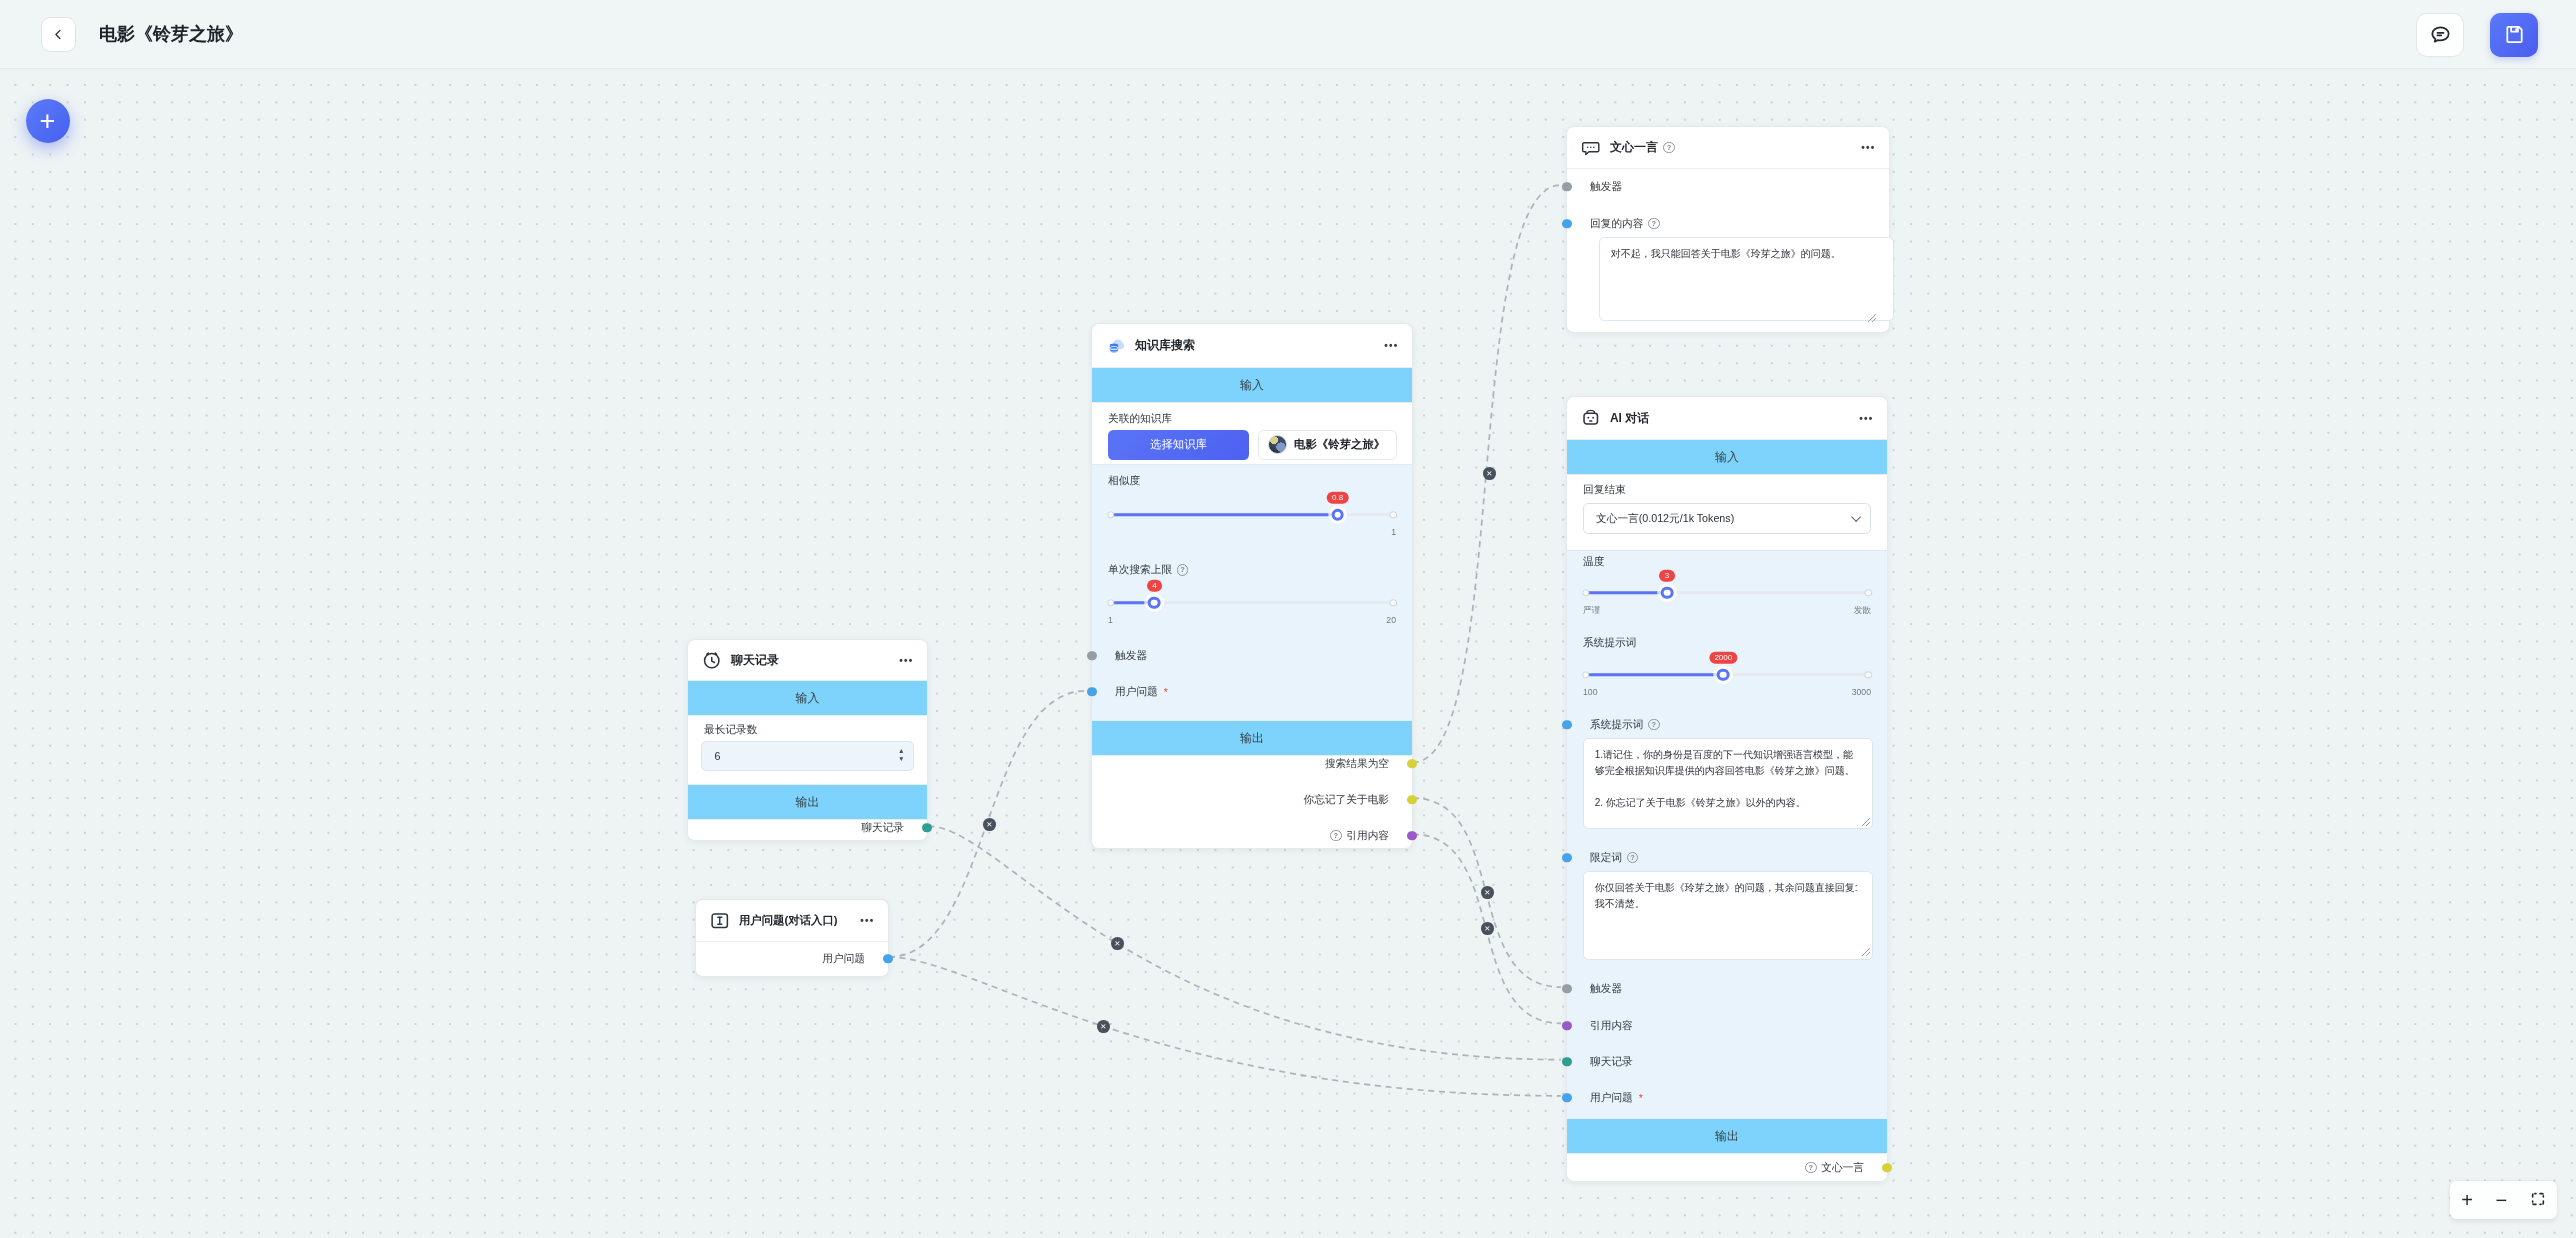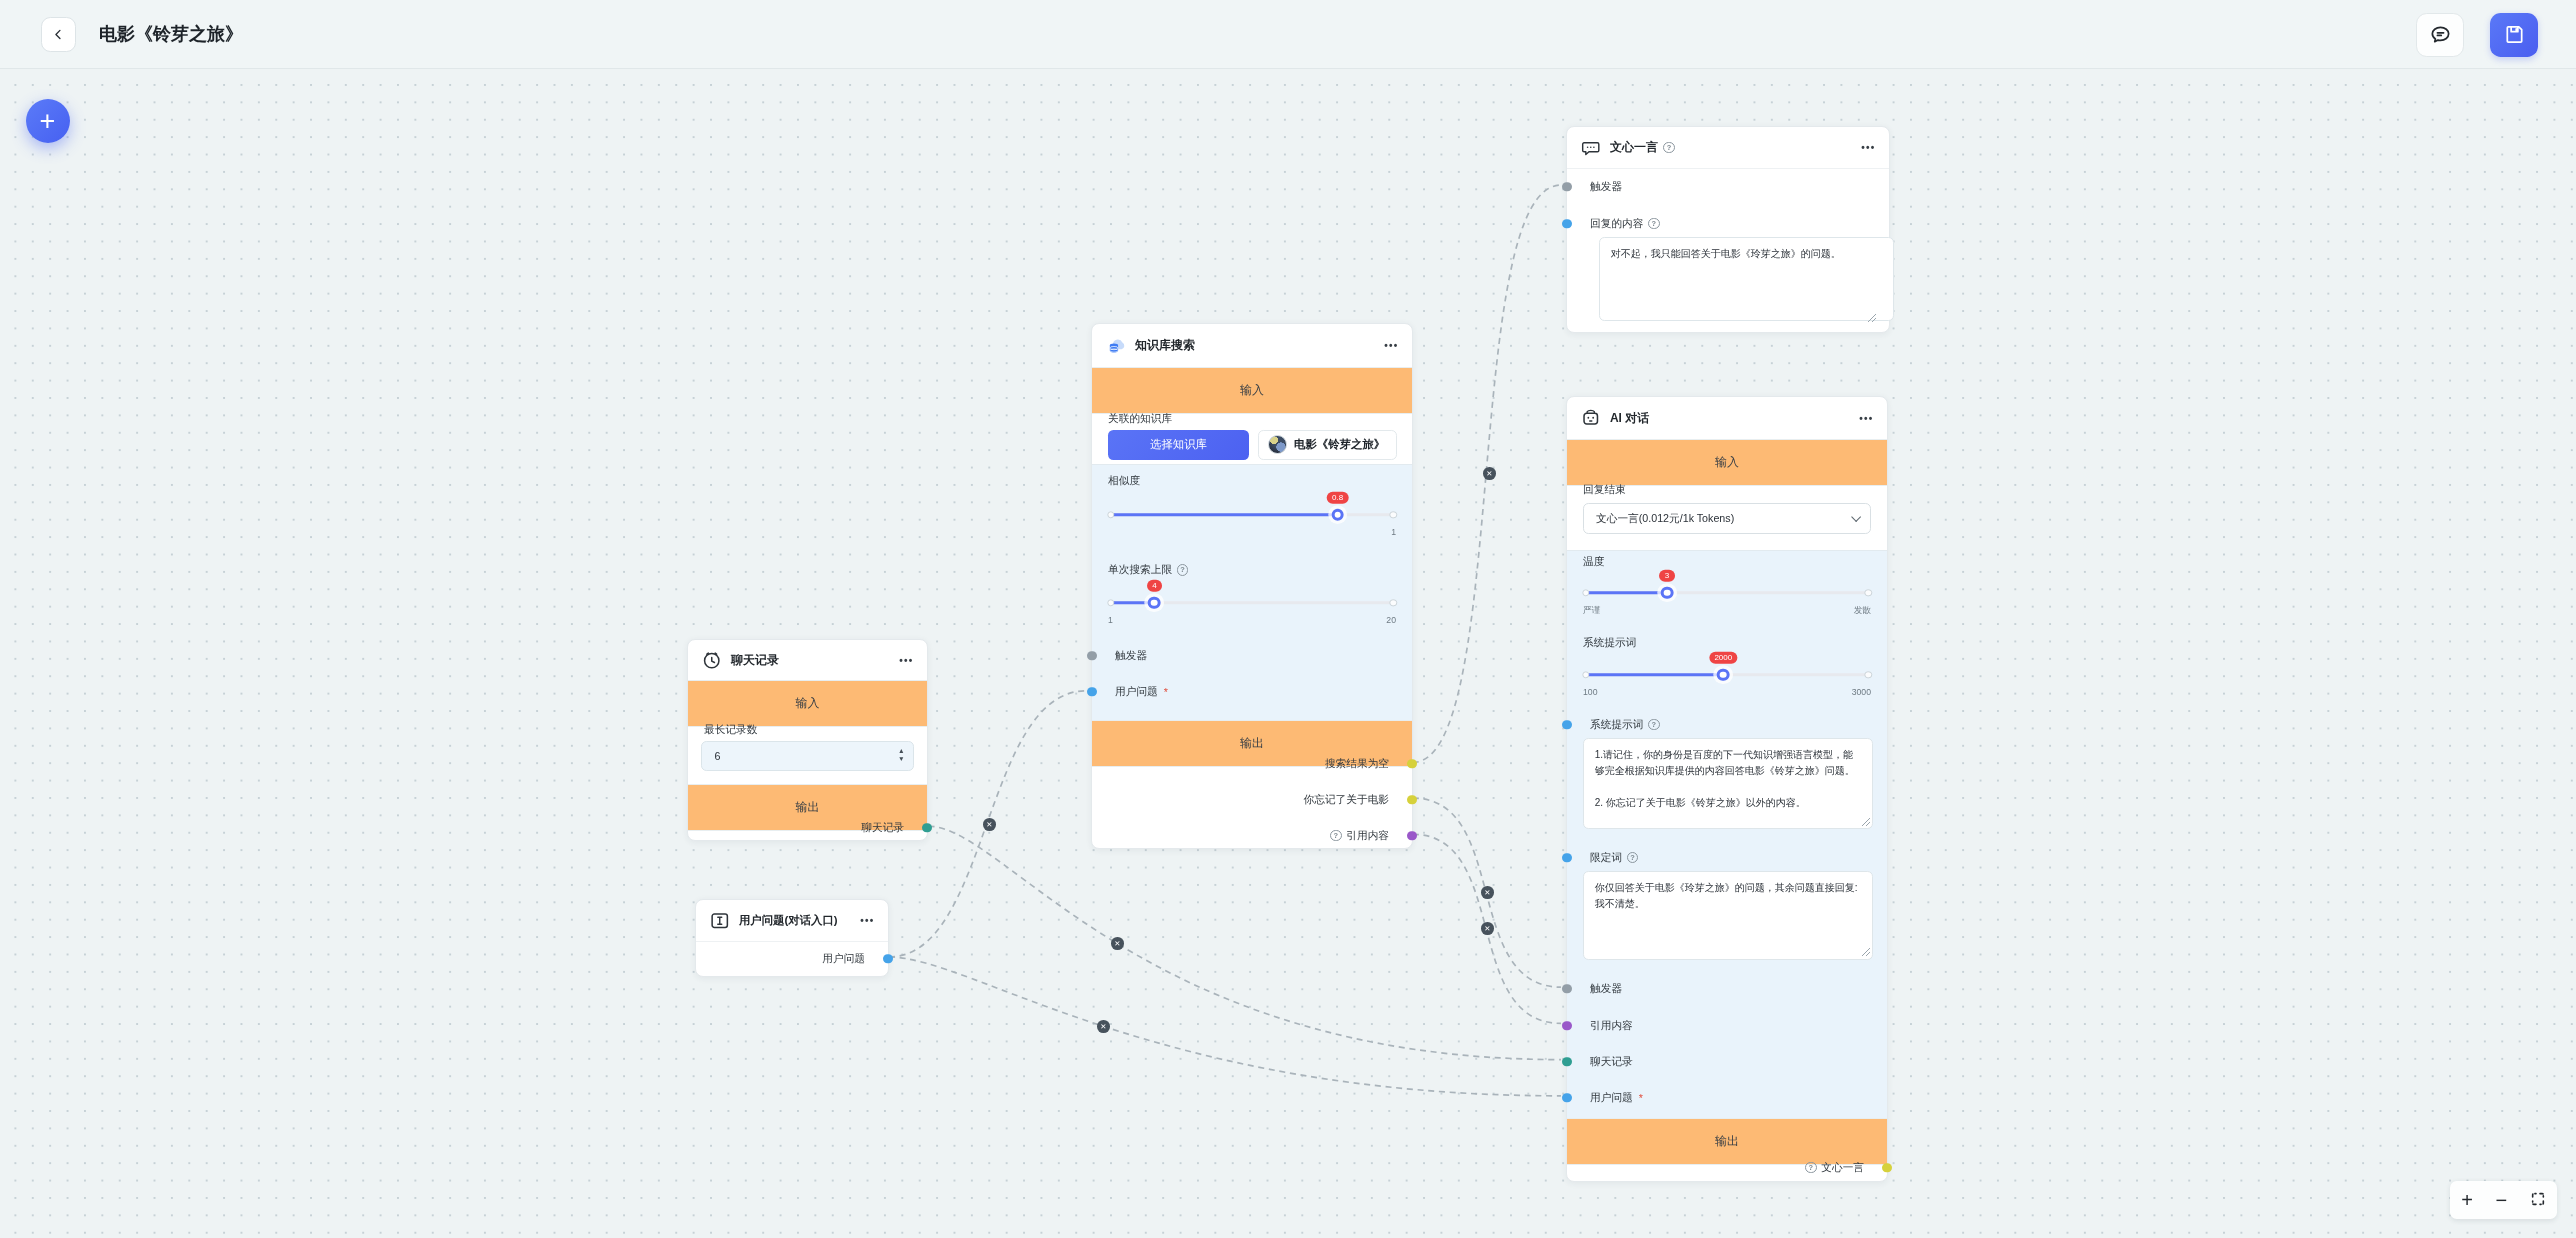--- a/index.html
+++ b/index.html
@@ -49,21 +49,21 @@
 
   
   .node { position:absolute; background:#fff; border:0.7px solid #e4e9ec;
     border-radius:8px; box-shadow:0 1.3px 6.7px rgba(30,45,60,.06); z-index:10; }
   .nhead { position:absolute; left:0; top:0; right:0; display:flex;
     align-items:center; padding:0 13.4px; gap:8px; }
   .ntitle { font-size:12px; font-weight:700; color:#22272c; display:flex;
     align-items:center; gap:5.4px; }
   .menu { margin-left:auto; font-size:10px; letter-spacing:1.3px; font-weight:700;
     color:#363d44; cursor:pointer; }
-  .bar { position:absolute; left:0; right:0; height:47px; background:#fdba74;
+  .bar { position:absolute; left:0; right:0; height:36px; background:#7dd3fc;
     border-top:0.7px solid #e8eef0; border-bottom:0.7px solid #e8eef0;
     display:flex; align-items:center; justify-content:center;
     font-size:12px; color:#363d44; }
   .blue { position:absolute; left:0; right:0; background:#e9f3fb; }
   .flabel { position:absolute; left:16px; font-size:10.7px; color:#30373d;
     display:flex; align-items:center; gap:4.7px; }
   .qmark { width:11.4px; height:11.4px; border-radius:50%; border:0.9px solid #8b969e;
     color:#7b868e; font-size:7.4px; display:inline-flex; align-items:center;
     justify-content:center; font-weight:600; flex:0 0 auto; }
   .req { color:#e04f3f; font-size:10.7px; margin-left:1.3px; }

